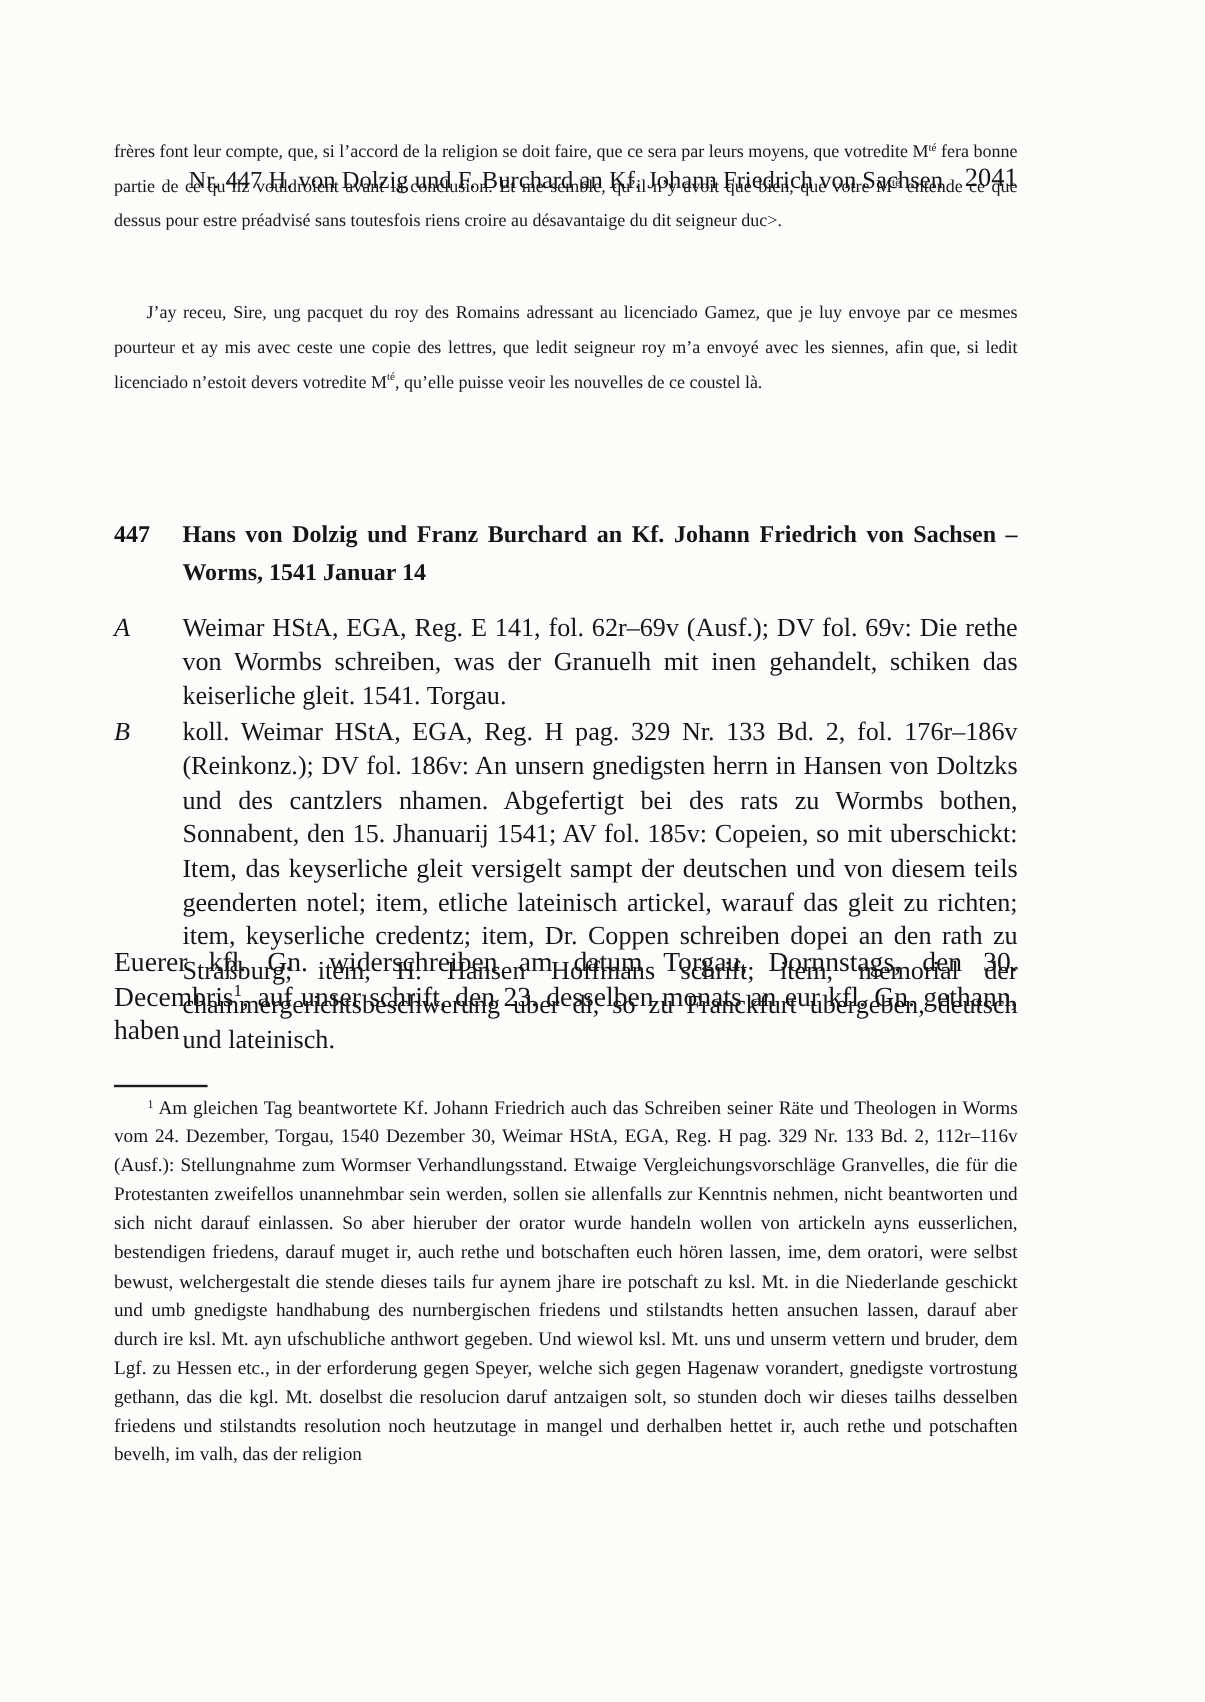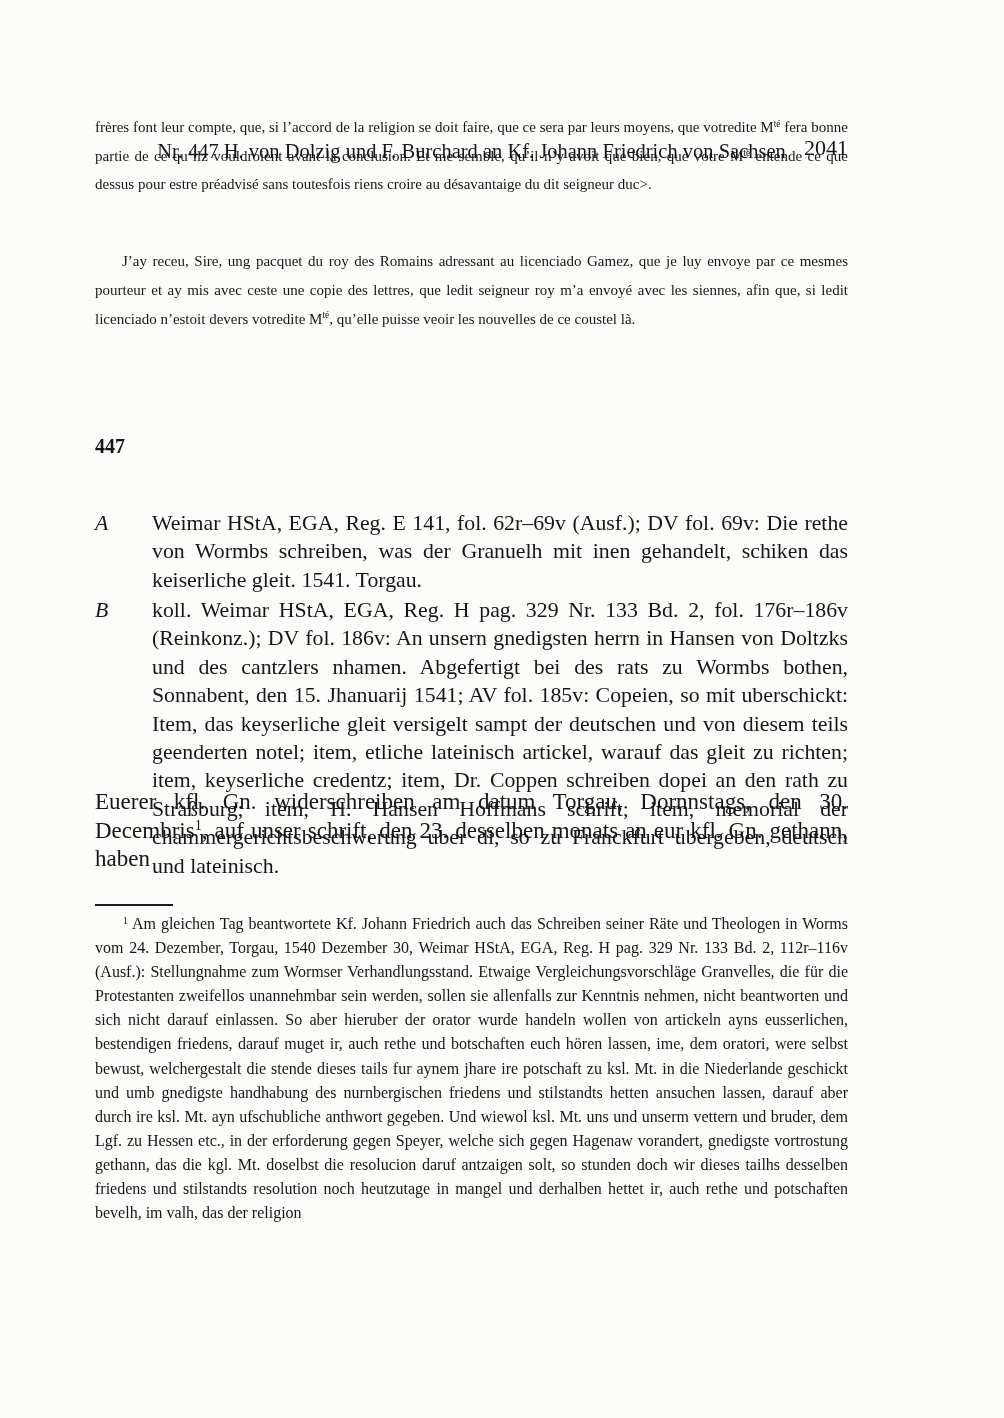--- a/index.html
+++ b/index.html
@@ -119,20 +119,21 @@
   <div class="page-number">2041</div>
 </header>
 
 <section class="text-block letter-cont">
   <p><span>frères font leur compte, que, si l’accord de la religion se doit faire, que ce sera par leurs moyens, que votredite M</span><sup>té</sup><span> fera bonne partie de ce qu’ilz vouldroient avant la conclusion. Et me semble, qu’il n’y avoit que bien, que votre M</span><sup>té</sup><span> entende ce que dessus pour estre préadvisé sans toutesfois riens croire au désavantaige du dit seigneur duc&gt;.</span></p>
   <p class="indent"><span>J’ay receu, Sire, ung pacquet du roy des Romains adressant au licenciado Gamez, que je luy envoye par ce mesmes pourteur et ay mis avec ceste une copie des lettres, que ledit seigneur roy m’a envoyé avec les siennes, afin que, si ledit licenciado n’estoit devers votredite M</span><sup>té</sup><span>, qu’elle puisse veoir les nouvelles de ce coustel là.</span></p>
 </section>
 
 <section class="text-block entry-head">
   <span class="entry-num">447</span>
+  <span>Hans von Dolzig und Franz Burchard an Kf. Johann Friedrich von Sachsen – Worms, 1541 Januar 14</span>
 </section>
 
 <section class="text-block source src-a">
   <span class="source-label">A</span>
   <span><span class="it">Weimar HStA, EGA, Reg. E 141, fol. 62r–69v (Ausf.); DV fol. 69v:</span><span> Die rethe von Wormbs schreiben, was der Granuelh mit inen gehandelt, schiken das keiserliche gleit. 1541. Torgau.</span></span>
 </section>
 
 <section class="text-block source src-b">
   <span class="source-label">B</span>
   <span><span class="it">koll. Weimar HStA, EGA, Reg. H pag. 329 Nr. 133 Bd. 2, fol. 176r–186v (Reinkonz.); DV fol. 186v:</span><span> An unsern gnedigsten herrn in Hansen von Doltzks und des cantzlers nhamen. Abgefertigt bei des rats zu Wormbs bothen, Sonnabent, den 15. Jhanuarij 1541; </span><span class="it">AV fol. 185v:</span><span> Copeien, so mit uberschickt: Item, das keyserliche gleit versigelt sampt der deutschen und von diesem teils geenderten notel; item, etliche lateinisch artickel, warauf das gleit zu richten; item, keyserliche credentz; item, Dr. Coppen schreiben dopei an den rath zu Straßburg; item, H. Hansen Hoffmans schrift; item, memorial der chammergerichtsbeschwerung uber di, so zu Franckfurt ubergeben, deutsch und lateinisch.</span></span>

